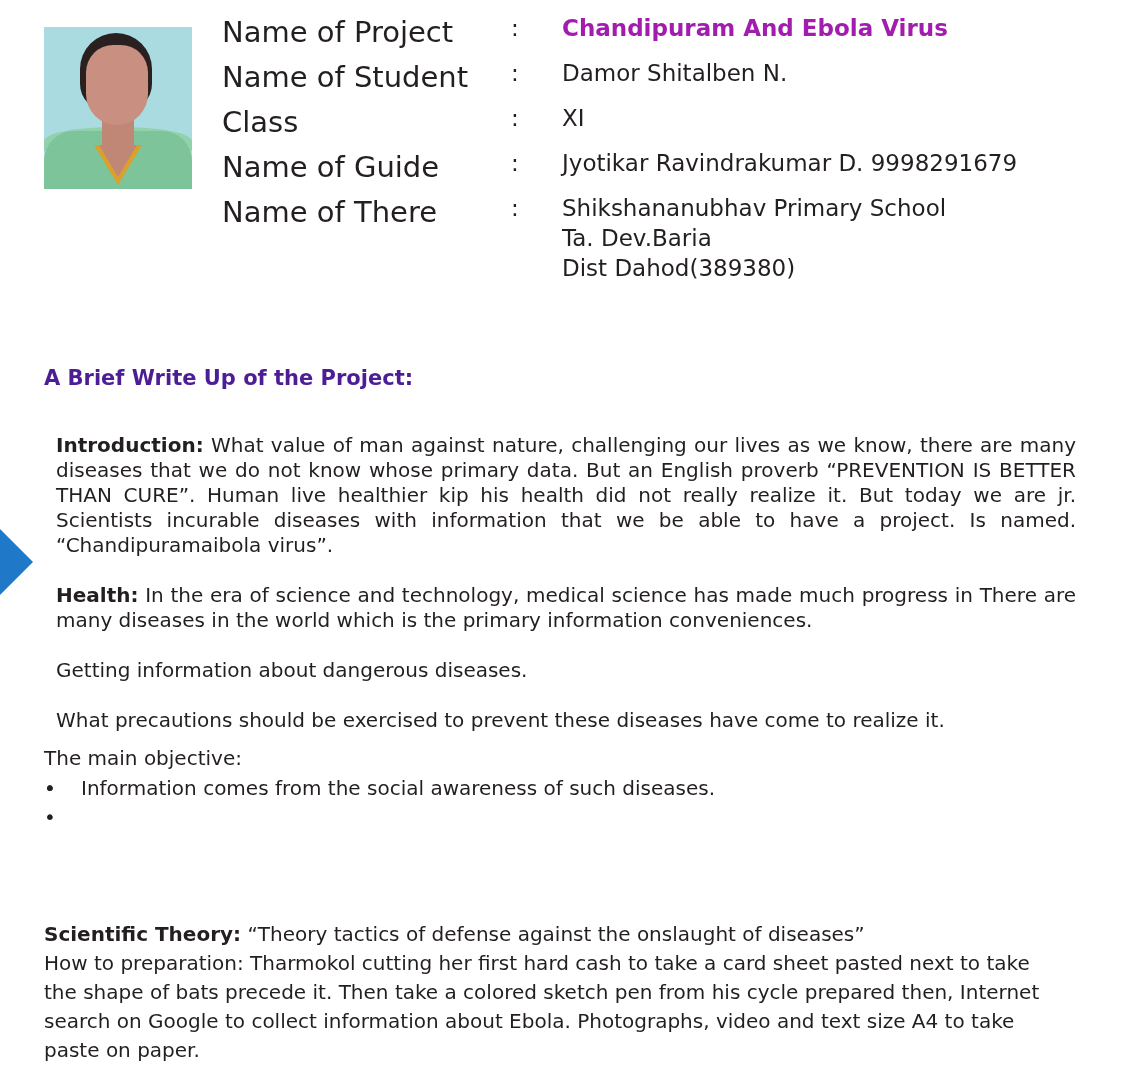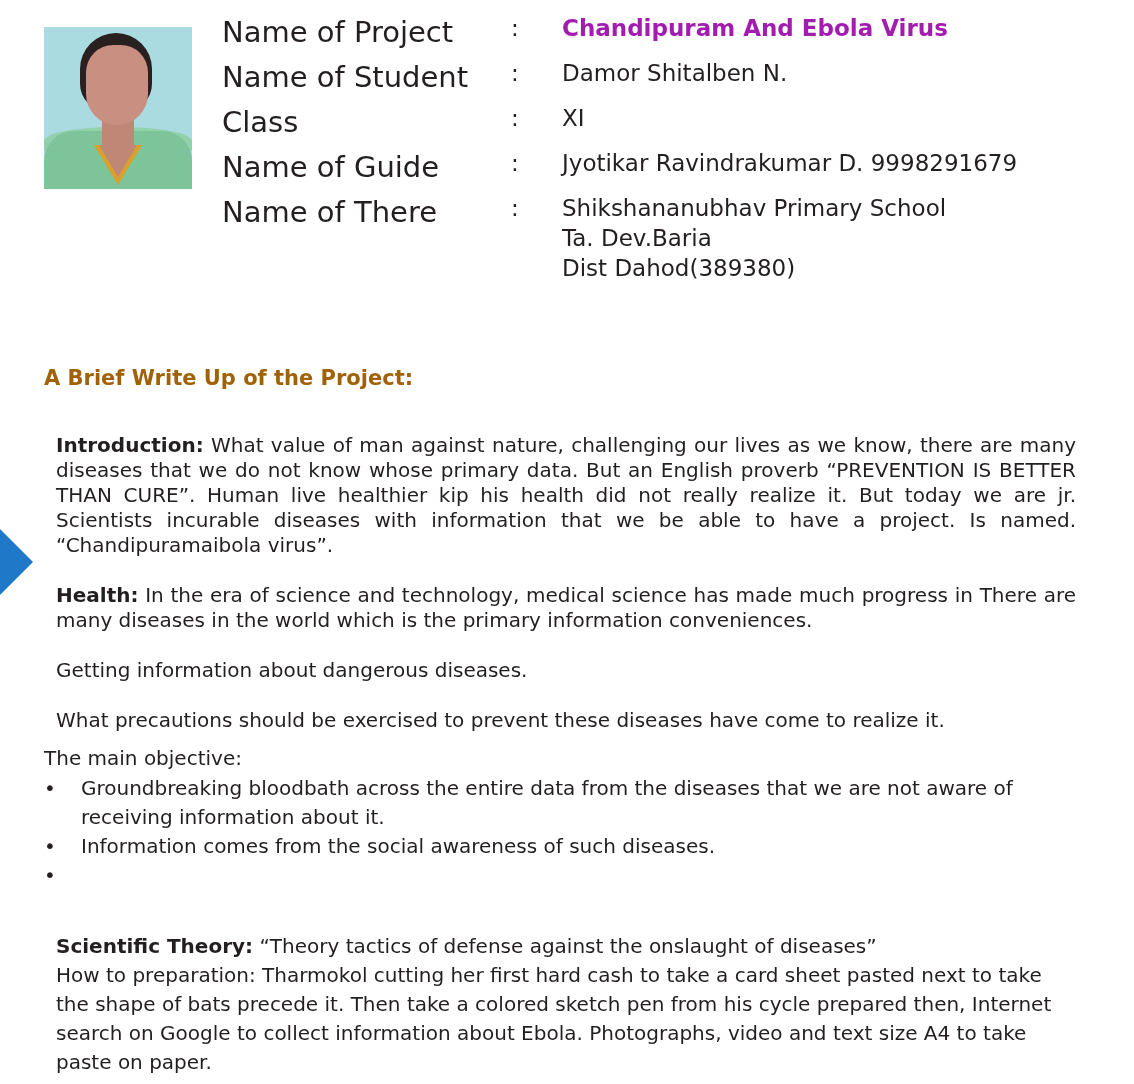--- a/index.html
+++ b/index.html
@@ -20,21 +20,21 @@
     .photo .vneck { position: absolute; left: 50px; top: 118px; width: 0; height: 0; border-left: 24px solid transparent; border-right: 24px solid transparent; border-top: 40px solid #d9a12c; }
     .photo .vneck-in { position: absolute; left: 55px; top: 118px; width: 0; height: 0; border-left: 19px solid transparent; border-right: 19px solid transparent; border-top: 32px solid #c08676; }
 
     .info-label { position: absolute; left: 222px; font-size: 29px; }
     .info-colon { position: absolute; left: 511px; font-size: 23px; }
     .info-value { position: absolute; left: 562px; font-size: 23px; line-height: 30px; }
     .info-value.project { color: #a21caf; font-weight: bold; }
 
     .section-title {
       position: absolute; left: 44px; top: 366px;
-      color: #a16207; font-weight: bold; font-size: 21px;
+      color: #4c1d95; font-weight: bold; font-size: 21px;
     }
     .para {
       position: absolute; left: 44px; width: 1020px;
       font-size: 20px; line-height: 25px; text-align: justify;
       margin: 12px;
     }
     .para b { font-weight: bold; }
     .arrow-marker {
       position: absolute; left: 0; top: 529px; width: 0; height: 0;
       border-top: 33px solid transparent; border-bottom: 33px solid transparent;
@@ -42,21 +42,21 @@
     }
     .objective-title { position: absolute; left: 44px; top: 746px; font-size: 20px; font-weight: normal; }
     ul.objectives {
       position: absolute; left: 44px; top: 774px; width: 1020px;
       margin: 0; padding: 0; list-style: none; font-size: 20px; line-height: 29px;
     }
     ul.objectives li { position: relative; padding-left: 37px; }
     ul.objectives li .bullet { position: absolute; left: 0; top: 0; }
     .theory {
       position: absolute; left: 44px; top: 920px; width: 1020px;
-      font-size: 20px; line-height: 29px; margin: 12px;
+      font-size: 20px; line-height: 29px; margin: 0;
     }
   </style>
 </head>
 <body>
 
 <div class="photo">
   <div class="scarf"></div>
   <div class="body"></div>
   <div class="vneck"></div>
   <div class="vneck-in"></div>
@@ -95,21 +95,21 @@
 
 <div class="arrow-marker"></div>
 
 <p class="para" style="top:571px"><b>Health:</b> <span>In the era of science and technology, medical science has made much progress in There are many diseases in the world which is the primary information conveniences.</span></p>
 
 <p class="para" style="top:646px">Getting information about dangerous diseases.</p>
 <p class="para" style="top:696px">What precautions should be exercised to prevent these diseases have come to realize it.</p>
 
 <div class="objective-title">The main objective:</div>
 <ul class="objectives">
-  <li><span class="bullet">•</span><span>Groundbreaking bloodbath across the entire data from the diseases that we are not aware of receiving information about it.</span></li>
+  <li><span class="bullet">•</span></li>
   <li><span class="bullet">•</span><span>Information comes from the social awareness of such diseases.</span></li>
   <li><span class="bullet">•</span></li>
 </ul>
 
 <div class="theory">
   <div><b>Scientific Theory:</b> <span>“Theory tactics of defense against the onslaught of diseases”</span></div>
   <div>How to preparation:  Tharmokol cutting her first hard cash to take a card sheet pasted next to take the shape of bats precede it. Then take a colored sketch pen from his cycle prepared then, Internet search on Google to collect information about Ebola. Photographs, video and text size A4 to take paste on paper.</div>
 </div>
 
 </body></html>

